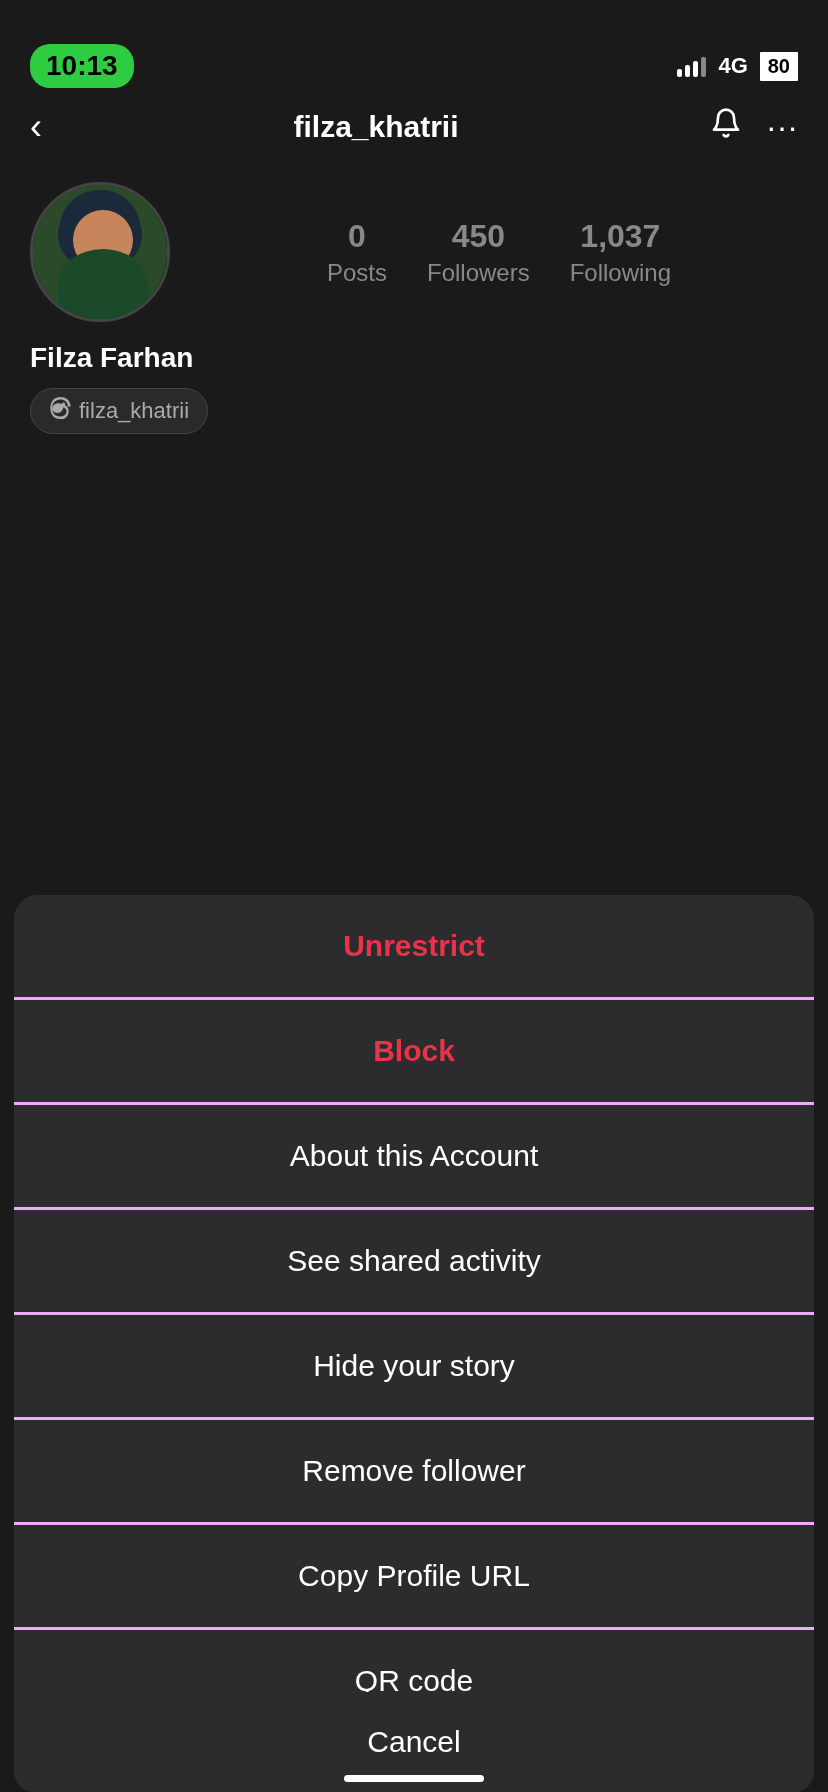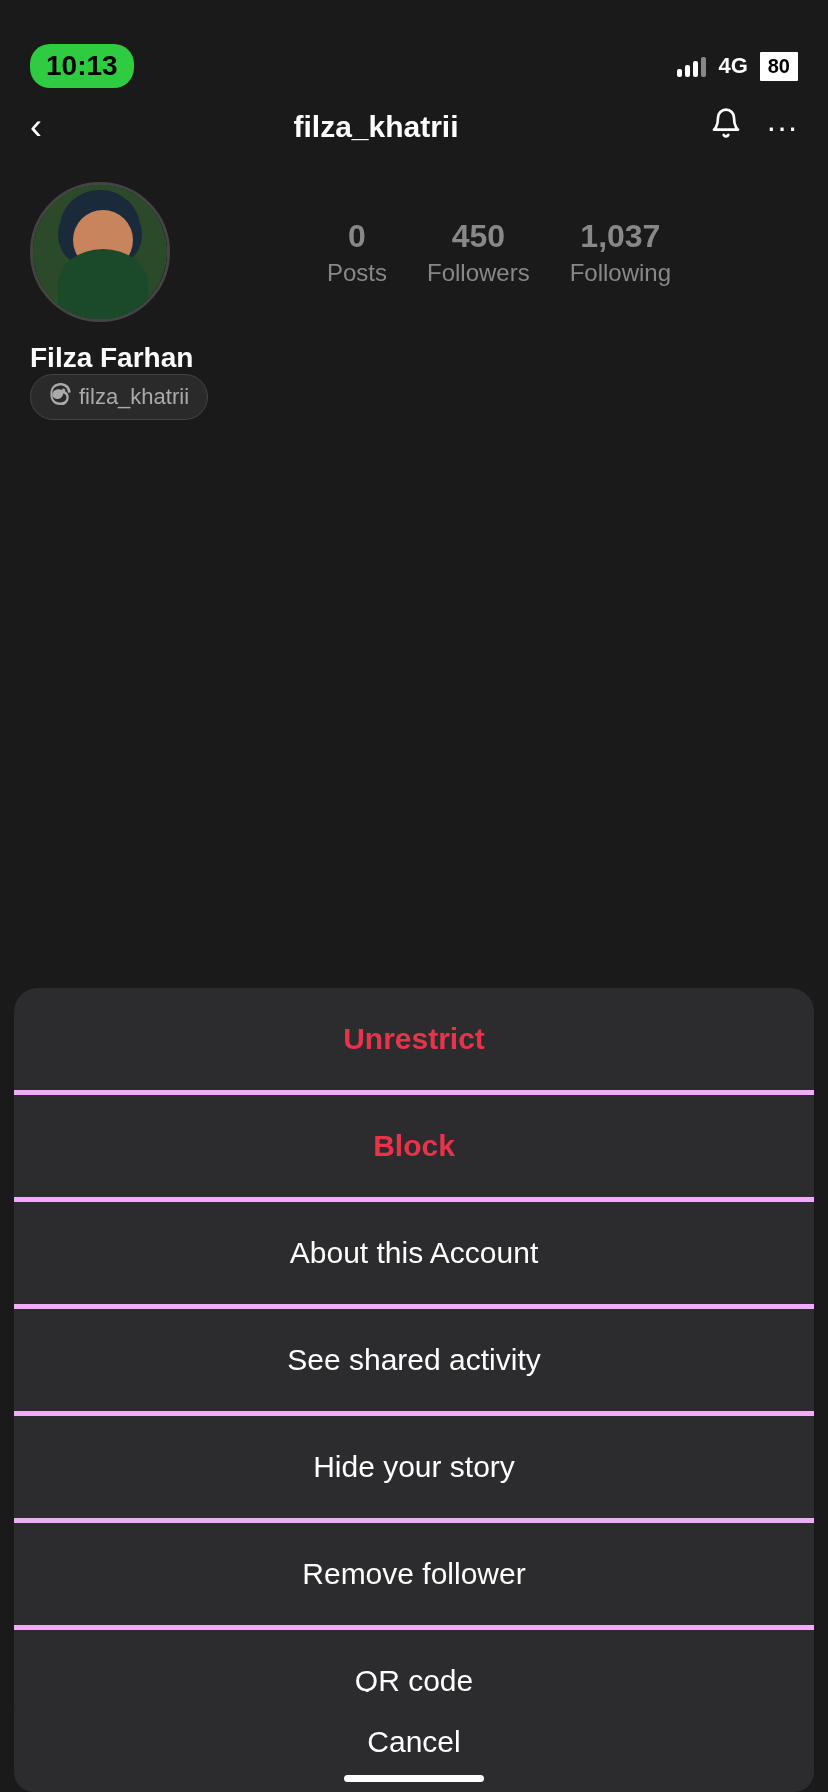--- a/index.html
+++ b/index.html
@@ -174,20 +174,21 @@
 
     
     .profile-info {
       padding: 10px 30px 16px 30px;
     }
 
     .profile-name {
       font-size: 28px;
       font-weight: 600;
       color: #fff;
+      margin-bottom: 14px;
     }
 
     .threads-handle {
       display: inline-flex;
       align-items: center;
       gap: 8px;
       background: #2a2a2a;
       border: 1.5px solid #444;
       border-radius: 30px;
       padding: 8px 18px;
@@ -212,21 +213,21 @@
       background: #2c2c2e;
       border-radius: 24px;
       overflow: hidden;
     }
 
     .sheet-item {
       padding: 34px 20px;
       text-align: center;
       font-size: 30px;
       font-weight: 500;
-      border-bottom: 5px solid #f0abfc;
+      border-bottom: 3px solid #f0abfc;
       cursor: pointer;
     }
 
     .sheet-item:last-child {
       border-bottom: none;
     }
 
     .sheet-item.red {
       color: #e8334a;
       font-weight: 600;
@@ -360,18 +361,19 @@
   </div>
 </div>
 
 <div class="bottom-sheet">
   <div class="sheet-item red">Unrestrict</div>
   <div class="sheet-item red">Block</div>
   <div class="sheet-item white">About this Account</div>
   <div class="sheet-item white">See shared activity</div>
   <div class="sheet-item white">Hide your story</div>
   <div class="sheet-item white">Remove follower</div>
+  <div class="sheet-item white">Copy Profile URL</div>
   <div class="sheet-item white" style="border-bottom:none;">QR code</div>
 </div>
 
 <div class="cancel-button">Cancel</div>
 
 <div class="home-indicator"></div>
 
 </body></html>

